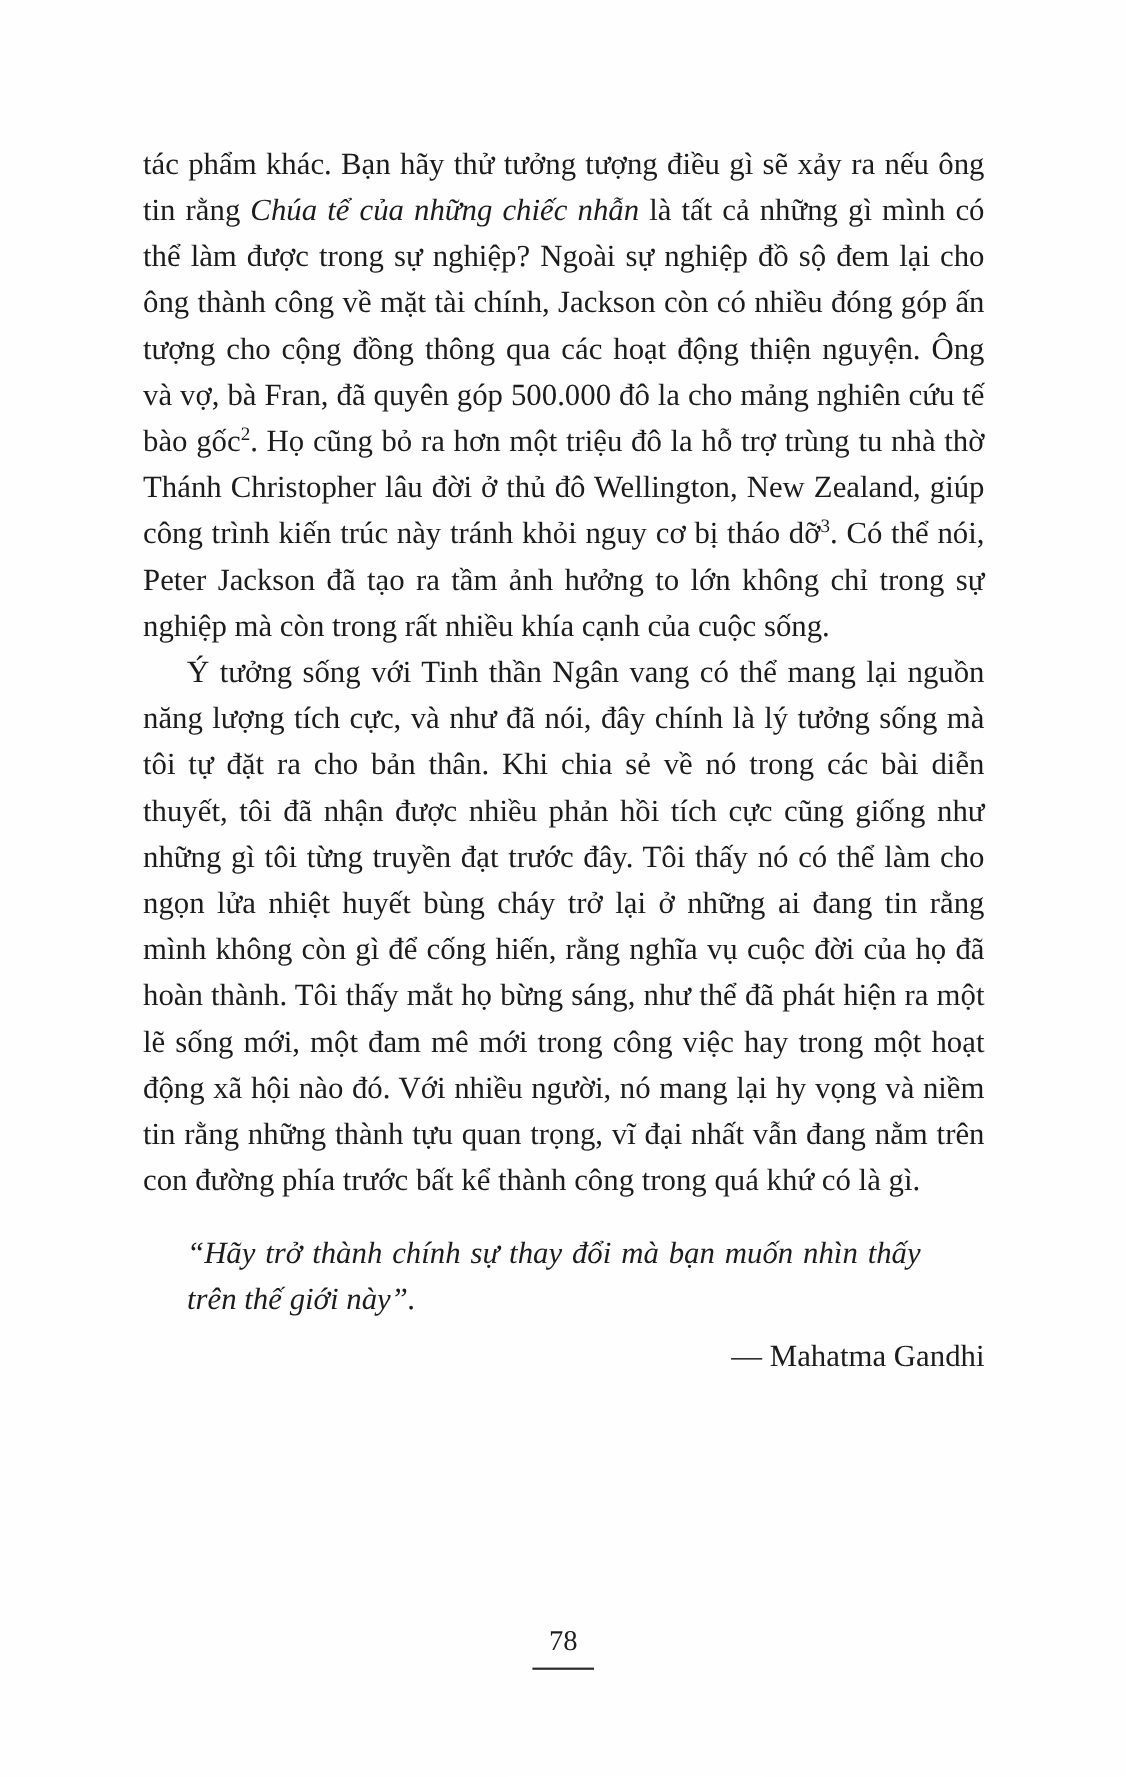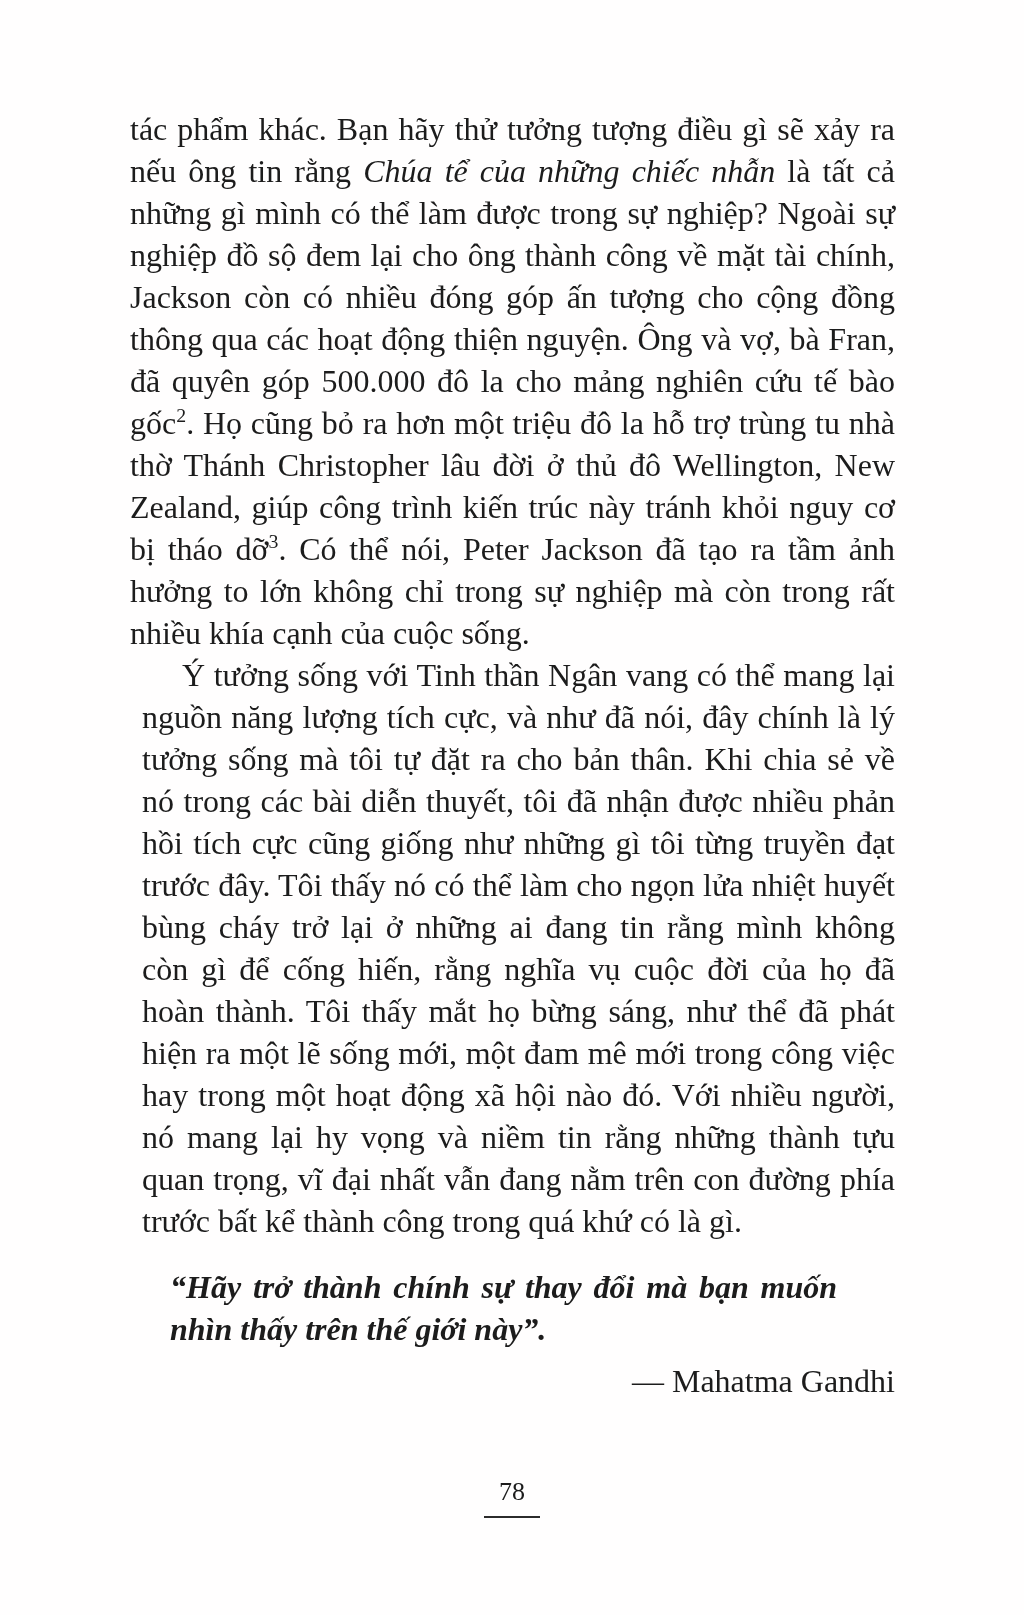--- a/index.html
+++ b/index.html
@@ -11,47 +11,45 @@
       position: relative;
       width: 1024px;
       height: 1615px;
       background: #fffefe;
       color: #1c1c1c;
       font-family: "Liberation Serif", "DejaVu Serif", serif;
       overflow: hidden;
     }
     .text-block {
       position: absolute;
-      top: 108px;
+      top: 129px;
       left: 130px;
       width: 765px;
-      font-size: 32px;
+      font-size: 28px;
       line-height: 42px;
       text-align: justify;
     }
     .para {
       margin: 0;
     }
     .para.indent {
       text-indent: 40px;
-      margin-left: 12px;
     }
     sup.footnote {
       font-size: 0.62em;
       line-height: 0;
       vertical-align: super;
     }
     em.book-title {
       font-style: italic;
     }
     .quote-block {
       margin: 24px 58px 0 40px;
       font-style: italic;
       text-align: justify;
-      font-weight: bold;
     }
     .quote-text {
       margin: 0;
     }
     .quote-attribution {
       margin: 10px 0 0 0;
       font-style: normal;
       text-align: right;
       text-indent: 0;
     }

